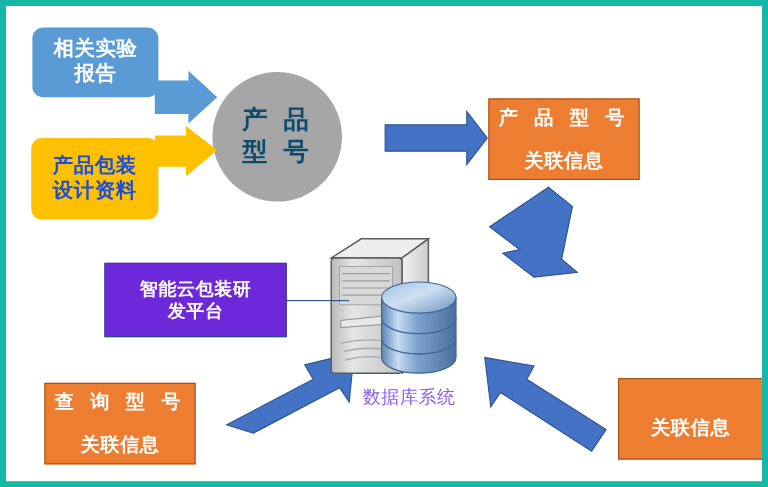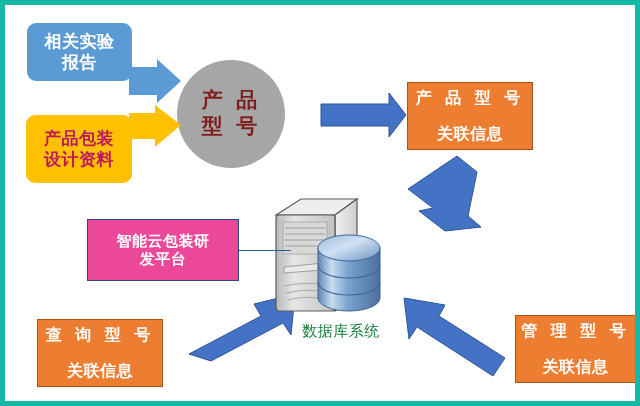--- a/index.html
+++ b/index.html
@@ -36,32 +36,32 @@
     border-radius: 9px;
     color: #ffffff;
     font-size: 17px;
     font-weight: bold;
     letter-spacing: 0.5px;
   }
   .box-yellow {
     left: 21px; top: 110px; width: 106px; height: 68px;
     background: #ffc000;
     border-radius: 9px;
-    color: #be185d;
+    color: #1d4ed8;
     font-size: 17px;
     font-weight: bold;
     letter-spacing: 0.5px;
   }
 
   
   .circle-gray {
     left: 172px; top: 55px; width: 108px; height: 108px;
     background: #a6a6a6;
     border-radius: 50%;
-    color: #7f1d1d;
+    color: #0c4a6e;
     font-size: 21px;
     font-weight: bold;
     letter-spacing: 3px;
   }
 
   
   .box-orange {
     background: #ed7d31;
     border: 1px solid #a85416;
     color: #ffffff;
@@ -70,40 +70,40 @@
   }
   .or-top   { left: 402px; top: 77px;  width: 126px; height: 68px; }
   .or-left  { left: 32px;  top: 314px; width: 126px; height: 68px; }
   .or-right { left: 510px; top: 310px; width: 121px; height: 68px; }
   .or-line1 { letter-spacing: 4px; }
   .or-line2 { letter-spacing: 0.5px; margin-top: 16px; }
 
   
   .box-navy {
     left: 82px; top: 214px; width: 152px; height: 62px;
-    background: #ec4899;
+    background: #6d28d9;
     border: 1px solid #2a4a86;
     color: #ffffff;
     font-size: 15px;
     font-weight: bold;
     letter-spacing: 0.5px;
   }
   .leader-line {
     position: absolute;
     left: 234px; top: 245px;
     width: 52px; height: 1px;
     background: #2e5c94;
   }
 
   
   .caption {
     position: absolute;
     left: 276px; top: 317px;
     width: 120px;
-    color: #15803d;
+    color: #8b5cf6;
     font-size: 15px;
     letter-spacing: 0.5px;
     text-align: center;
   }
 
   
   .layer {
     position: absolute;
     left: 0; top: 0;
     width: 640px; height: 406px;
@@ -215,21 +215,20 @@
     <div class="or-line1">产 品 型 号</div>
     <div class="or-line2">关联信息</div>
   </div>
 
   <div class="node box-orange or-left">
     <div class="or-line1">查 询 型 号</div>
     <div class="or-line2">关联信息</div>
   </div>
 
   <div class="node box-orange or-right">
-    <div class="or-line1">管 理 型 号</div>
     <div class="or-line2">关联信息</div>
   </div>
 
   <div class="node box-navy">智能云包装研
 发平台</div>
 
   <div class="leader-line"></div>
 
   <div class="caption">数据库系统</div>
 

